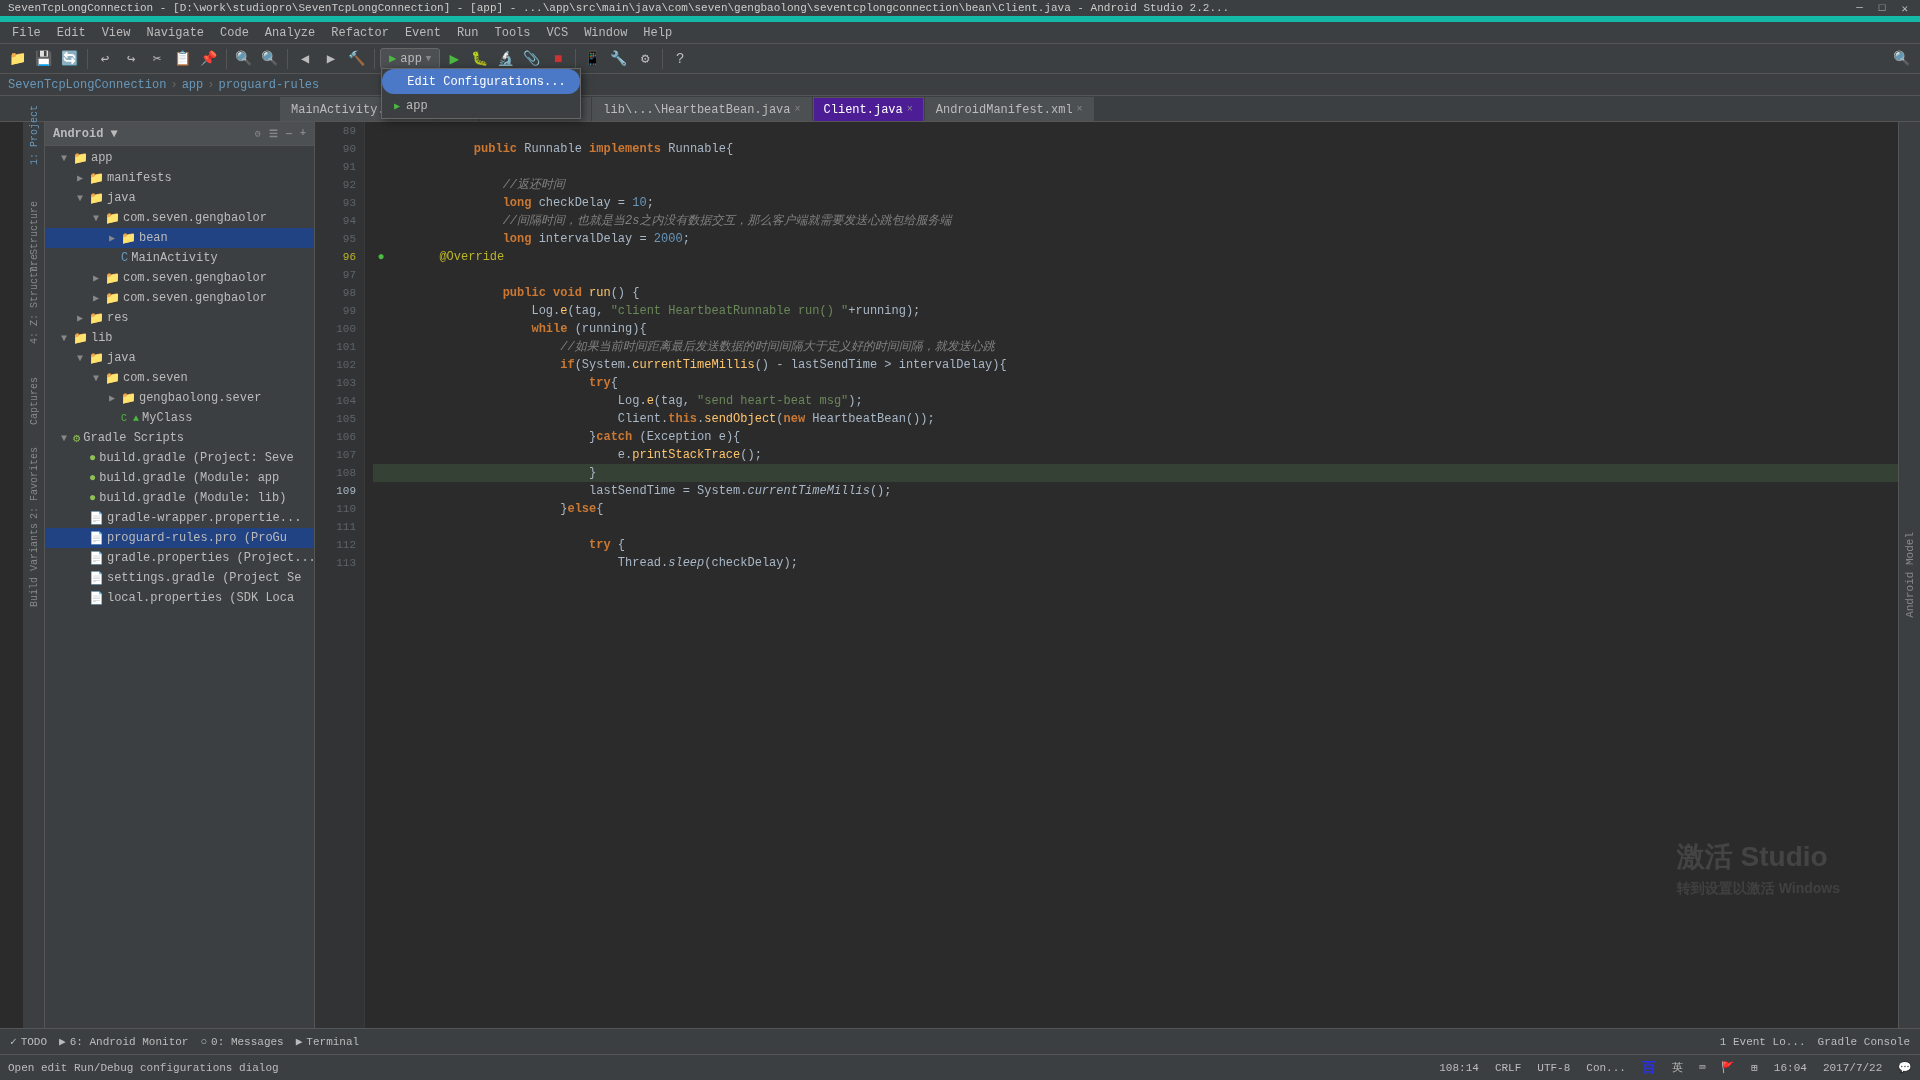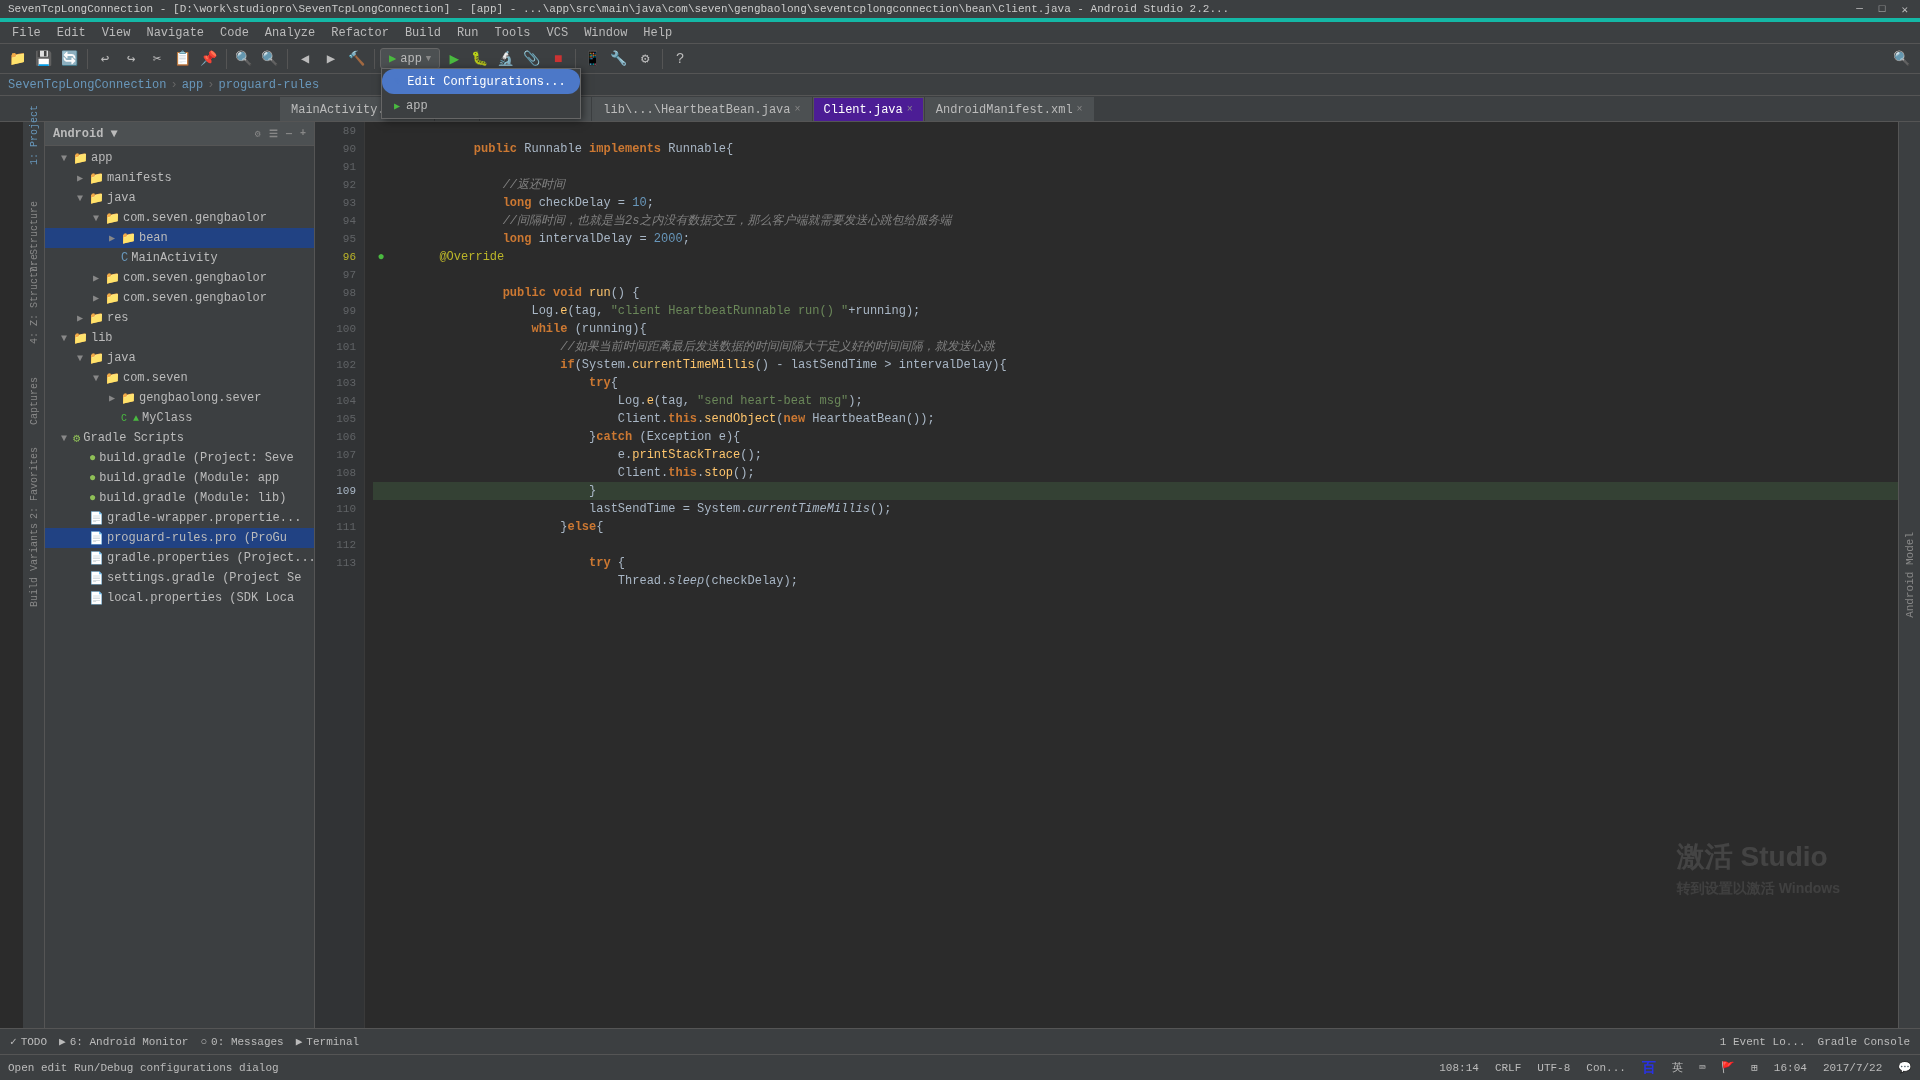--- a/index.html
+++ b/index.html
@@ -15,21 +15,21 @@
     }
 
     
     #title-bar {
       background: #3c3f41;
       height: 22px;
       display: flex;
       align-items: center;
       padding: 0 8px;
       justify-content: space-between;
-      border-bottom: 4px solid #14b8a6;
+      border-bottom: 6px solid #14b8a6;
     }
     #title-text {
       font-size: 11px;
       color: #bbbbbb;
       flex: 1;
     }
     #title-controls {
       display: flex;
       gap: 8px;
     }
@@ -373,21 +373,21 @@
 </div>
 
 <div id="menu-bar">
 <span class="menu-item">File</span>
     <span class="menu-item">Edit</span>
     <span class="menu-item">View</span>
     <span class="menu-item">Navigate</span>
     <span class="menu-item">Code</span>
     <span class="menu-item">Analyze</span>
     <span class="menu-item">Refactor</span>
-    <span class="menu-item">Build</span>
+    <span class="menu-item">Event</span>
     <span class="menu-item">Run</span>
     <span class="menu-item">Tools</span>
     <span class="menu-item">VCS</span>
     <span class="menu-item">Window</span>
     <span class="menu-item">Help</span>
   </div>
 
 <div id="toolbar">
   <div class="tb-btn" title="Open">📁</div>
   <div class="tb-btn" title="Save">💾</div>
@@ -742,23 +742,20 @@
         <div class="code-line">
           &nbsp;&nbsp;&nbsp;&nbsp;&nbsp;&nbsp;&nbsp;&nbsp;&nbsp;&nbsp;&nbsp;&nbsp;&nbsp;&nbsp;&nbsp;&nbsp;&nbsp;&nbsp;&nbsp;&nbsp;&nbsp;&nbsp;&nbsp;&nbsp;Client.<span class="kw">this</span>.<span class="method">sendObject</span>(<span class="kw">new</span> <span class="type">HeartbeatBean</span>());
         </div>
         <div class="code-line">
           &nbsp;&nbsp;&nbsp;&nbsp;&nbsp;&nbsp;&nbsp;&nbsp;&nbsp;&nbsp;&nbsp;&nbsp;&nbsp;&nbsp;&nbsp;&nbsp;&nbsp;&nbsp;&nbsp;&nbsp;}<span class="kw">catch</span> (<span class="type">Exception</span> e){
         </div>
         <div class="code-line">
           &nbsp;&nbsp;&nbsp;&nbsp;&nbsp;&nbsp;&nbsp;&nbsp;&nbsp;&nbsp;&nbsp;&nbsp;&nbsp;&nbsp;&nbsp;&nbsp;&nbsp;&nbsp;&nbsp;&nbsp;&nbsp;&nbsp;&nbsp;&nbsp;e.<span class="method">printStackTrace</span>();
         </div>
         <div class="code-line">
-          &nbsp;&nbsp;&nbsp;&nbsp;&nbsp;&nbsp;&nbsp;&nbsp;&nbsp;&nbsp;&nbsp;&nbsp;&nbsp;&nbsp;&nbsp;&nbsp;&nbsp;&nbsp;&nbsp;&nbsp;&nbsp;&nbsp;&nbsp;&nbsp;Client.<span class="kw">this</span>.<span class="method">stop</span>();
-        </div>
-        <div class="code-line">
           &nbsp;&nbsp;&nbsp;&nbsp;&nbsp;&nbsp;&nbsp;&nbsp;&nbsp;&nbsp;&nbsp;&nbsp;&nbsp;&nbsp;&nbsp;&nbsp;&nbsp;&nbsp;&nbsp;&nbsp;}
         </div>
         <div class="code-line highlighted">
           &nbsp;&nbsp;&nbsp;&nbsp;&nbsp;&nbsp;&nbsp;&nbsp;&nbsp;&nbsp;&nbsp;&nbsp;&nbsp;&nbsp;&nbsp;&nbsp;&nbsp;&nbsp;&nbsp;&nbsp;lastSendTime = System.<span class="italic-code">currentTimeMillis</span>();
         </div>
         <div class="code-line">
           &nbsp;&nbsp;&nbsp;&nbsp;&nbsp;&nbsp;&nbsp;&nbsp;&nbsp;&nbsp;&nbsp;&nbsp;&nbsp;&nbsp;&nbsp;&nbsp;}<span class="kw">else</span>{
         </div>
         <div class="code-line">&nbsp;</div>
         <div class="code-line">

